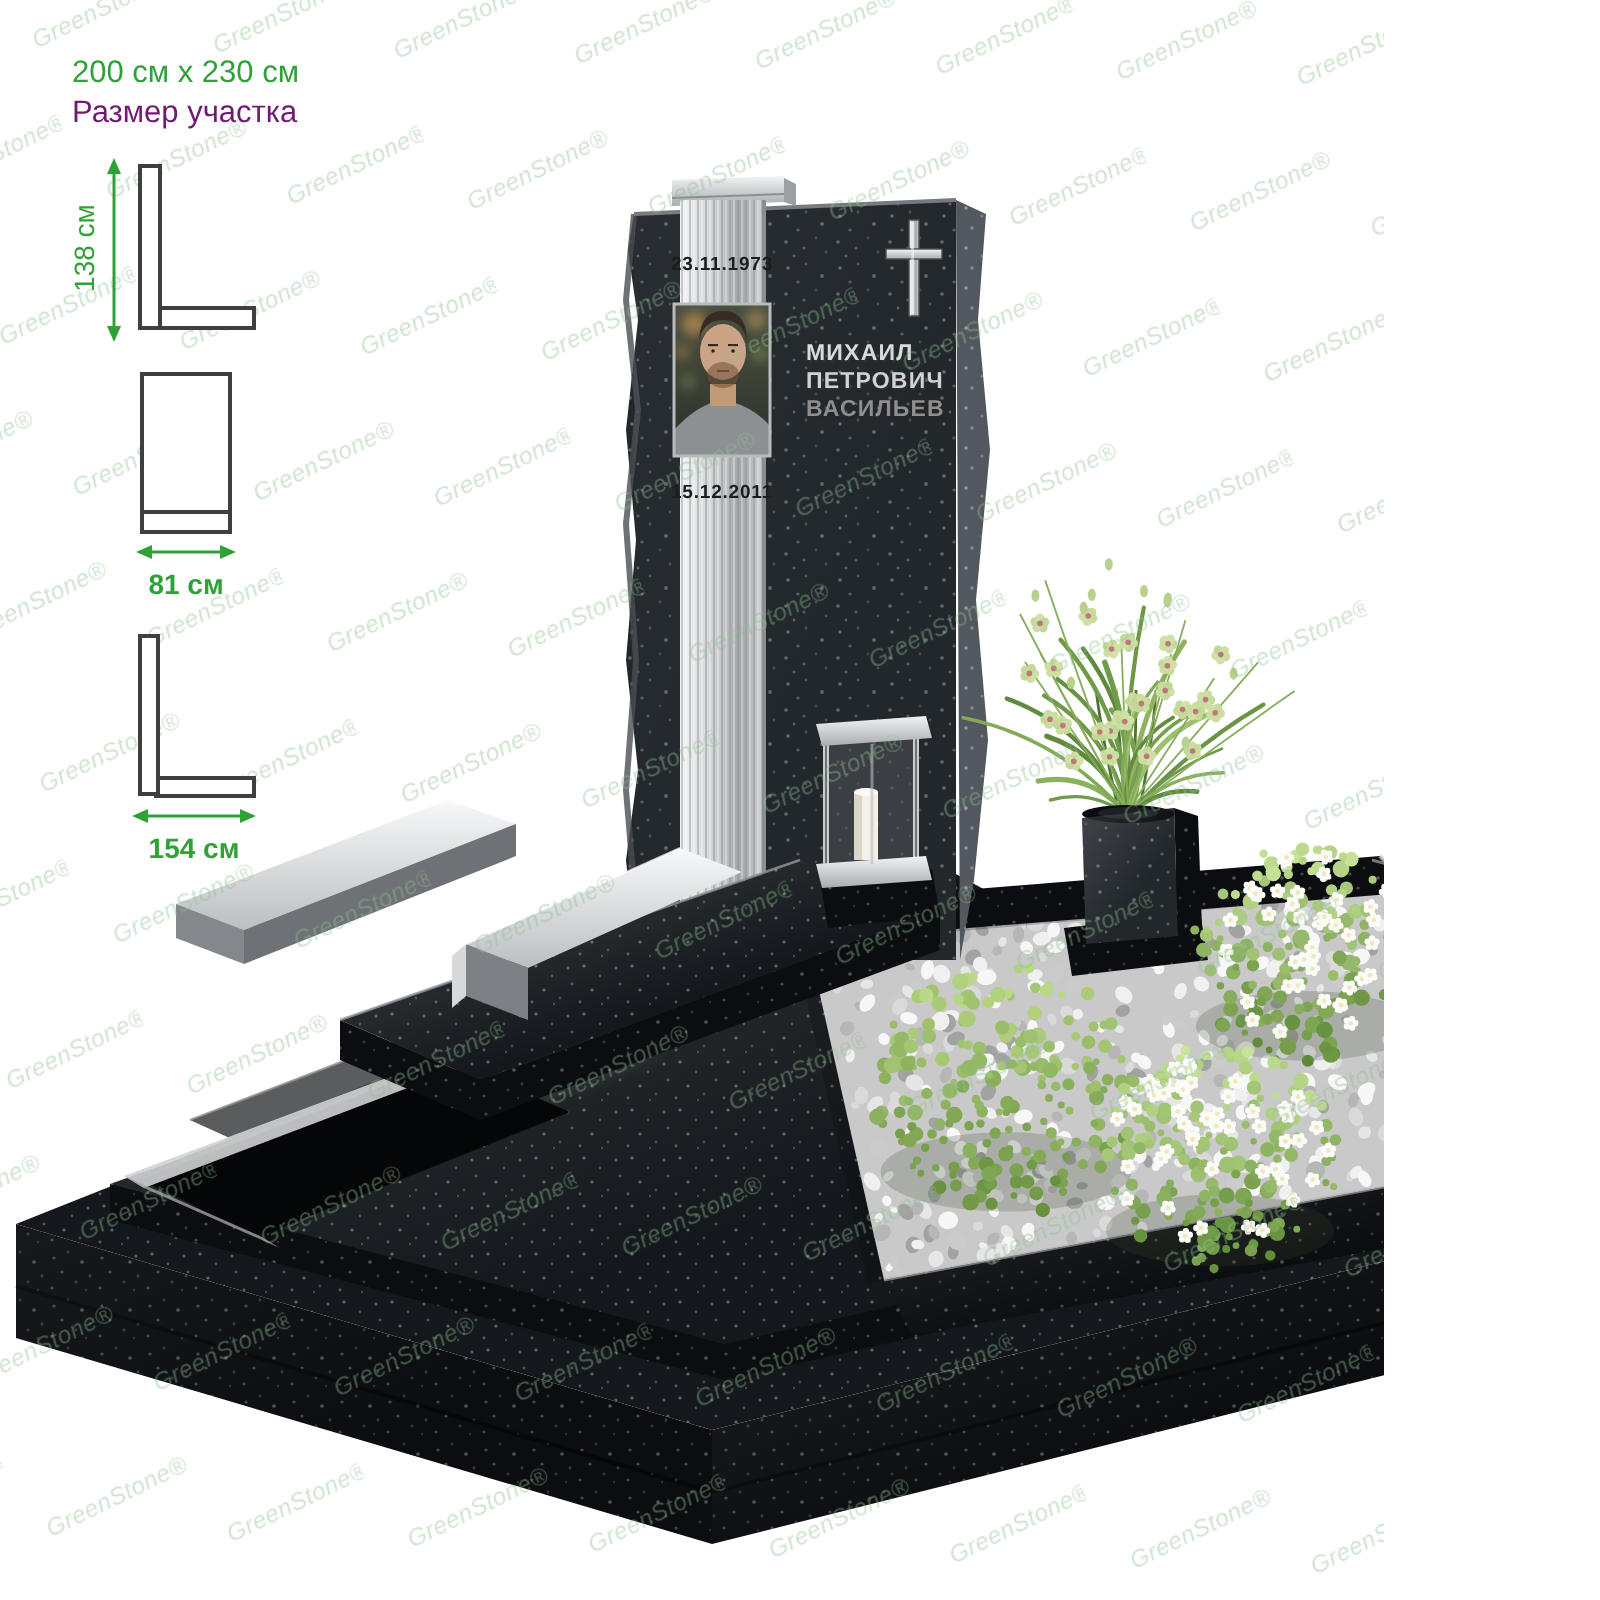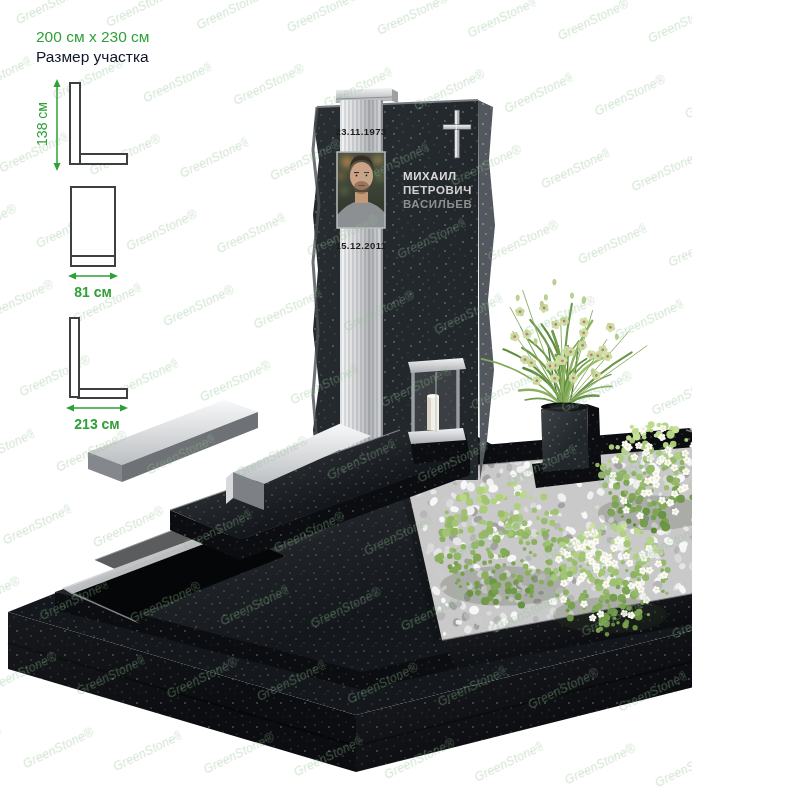--- a/index.html
+++ b/index.html
@@ -1,21 +1,21 @@
 <!DOCTYPE html>
 <html><head>
 <meta charset="utf-8">
 <style>
   html,body{margin:0;padding:0;background:#fff;}
   .stage{position:relative;width:692px;height:800px;background:#ffffff;overflow:hidden;
          font-family:"Liberation Sans",sans-serif;}
   .scene-svg{position:absolute;left:0;top:0;z-index:1;}
   .anno{position:absolute;z-index:3;}
   .plot-size{left:36px;top:28px;font-size:15.5px;color:#2fa136;}
-  .plot-caption{left:36px;top:48px;font-size:15.5px;color:#0f172a;}
+  .plot-caption{left:36px;top:48px;font-size:15.5px;color:#701a75;}
   .shape{position:absolute;box-sizing:border-box;border:2px solid #3f3f3f;background:#fff;z-index:2;}
   .innerline{position:absolute;background:#3f3f3f;z-index:2;}
   .arr{position:absolute;z-index:2;}
   .dim-label{position:absolute;z-index:3;color:#2fa136;font-size:14px;white-space:nowrap;}
   .dim-label.vert{transform:translate(-50%,-50%) rotate(-90deg);}
   .dim-label.horiz{transform:translate(-50%,0);font-weight:bold;}
   svg text{font-family:"Liberation Sans",sans-serif;}
   .date-txt{font-size:9.5px;font-weight:bold;fill:#1d1d1d;letter-spacing:.4px;}
   .name-main{font-size:11.5px;font-weight:bold;letter-spacing:.6px;}
   .wm-text{font-size:12px;letter-spacing:.3px;fill:#8fbf8f;fill-opacity:.42;font-style:italic;}
@@ -2032,16 +2032,16 @@
   </div>
 
   <div>
     <div class="shape" style="left:77px;top:388px;width:51px;height:11px"></div>
     <div class="shape" style="left:69px;top:317px;width:11px;height:81px"></div>
     <svg class="arr" style="left:66px;top:401px" width="62" height="14">
       <line x1="7" y1="7" x2="55" y2="7" stroke="#2fa136" stroke-width="1.5"></line>
       <polygon points="0,7 8,3.5 8,10.5" fill="#2fa136"></polygon>
       <polygon points="62,7 54,3.5 54,10.5" fill="#2fa136"></polygon>
     </svg>
-    <div class="dim-label horiz" style="left:97px;top:416px">213 см</div>
+    <div class="dim-label horiz" style="left:97px;top:416px">154 см</div>
   </div>
 
 </div>
 
 </body></html>

